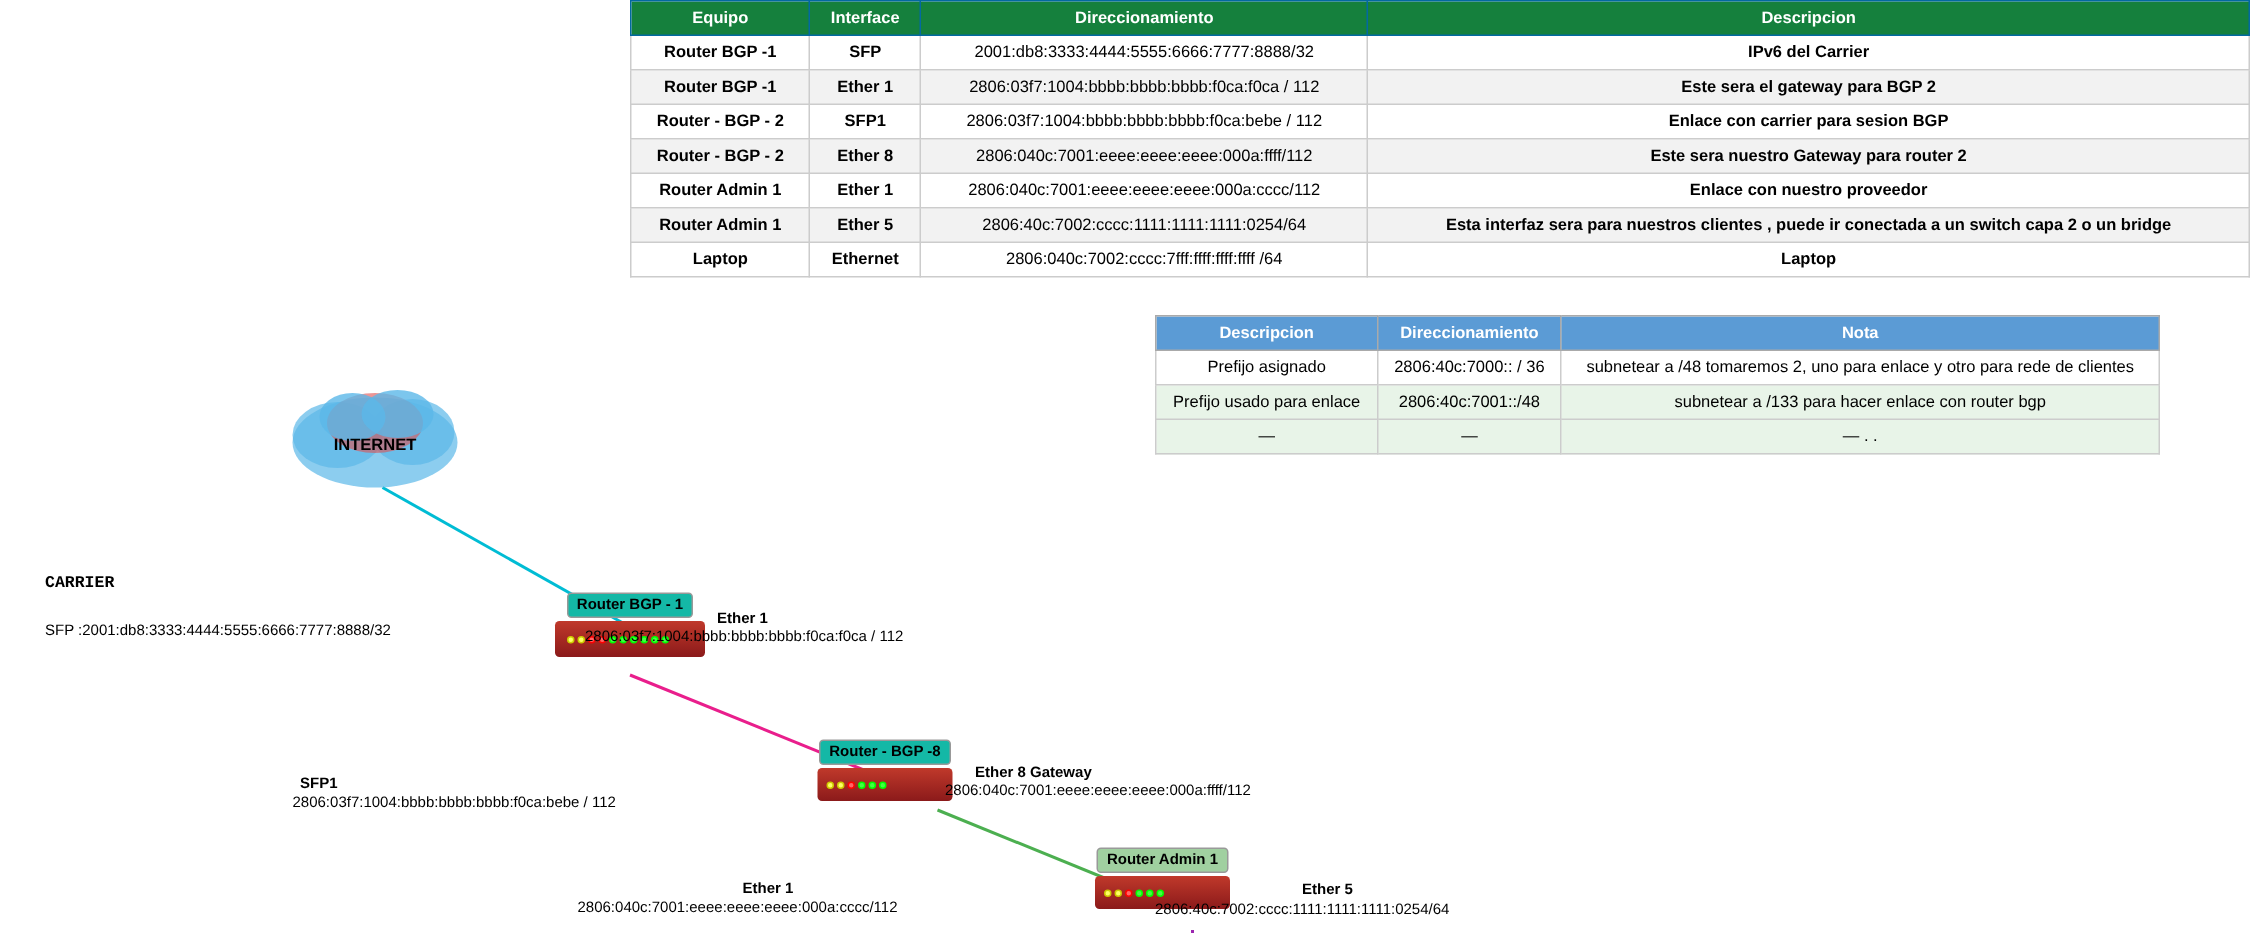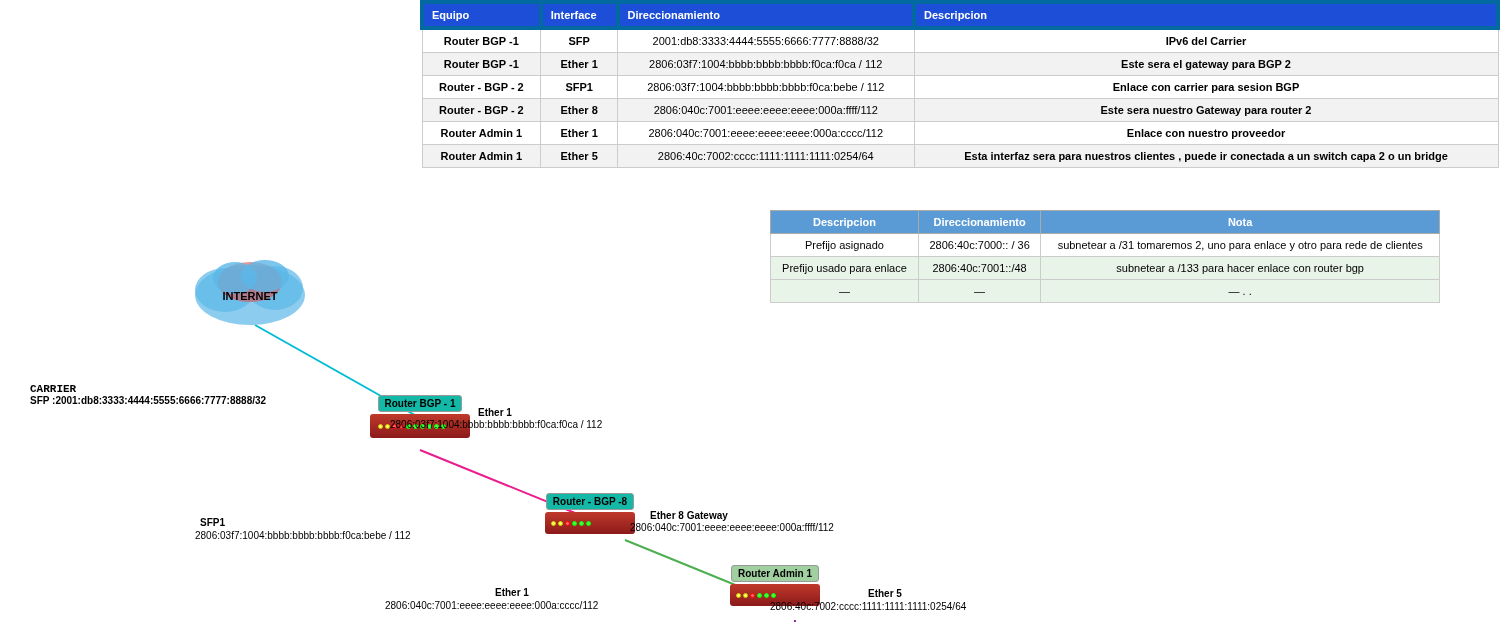--- a/index.html
+++ b/index.html
@@ -21,27 +21,27 @@
       right: 0;
       width: 1080px;
     }
 
     .main-table {
       width: 100%;
       border-collapse: collapse;
       border: 1px solid #aaa;
     }
     .main-table th {
-      background: #1d4ed8;
+      background: #15803d;
       color: #fff;
       padding: 5px 8px;
-      text-align: left;
+      text-align: center;
       font-weight: bold;
       font-size: 11px;
-      border: 4px solid #0369a1;
+      border: 1px solid #0369a1;
     }
     .main-table td {
       padding: 5px 8px;
       text-align: center;
       border: 1px solid #ccc;
       background: #fff;
       font-size: 11px;
     }
     .main-table tr:nth-child(even) td { background: #f2f2f2; }
 
@@ -160,38 +160,44 @@
           <td style="font-weight: bold;">Ether 1</td>
           <td>2806:040c:7001:eeee:eeee:eeee:000a:cccc/112</td>
           <td style="font-weight: bold;">Enlace con nuestro proveedor</td>
         </tr>
         <tr>
           <td style="font-weight: bold;">Router Admin 1</td>
           <td style="font-weight: bold;">Ether 5</td>
           <td>2806:40c:7002:cccc:1111:1111:1111:0254/64</td>
           <td style="font-weight: bold;">Esta interfaz sera para nuestros clientes , puede ir conectada a un switch capa 2 o un bridge</td>
         </tr>
+        <tr>
+          <td style="font-weight: bold;">Laptop</td>
+          <td style="font-weight: bold;">Ethernet</td>
+          <td>2806:040c:7002:cccc:7fff:ffff:ffff:ffff /64</td>
+          <td style="font-weight: bold;">Laptop</td>
+        </tr>
       </tbody>
   </table>
 </div>
 
 <div class="second-table-wrapper">
   <table class="second-table">
     <thead>
       <tr>
         <th>Descripcion</th>
         <th>Direccionamiento</th>
         <th>Nota</th>
       </tr>
     </thead>
     <tbody id="second-tbody">
     <tr>
           <td>Prefijo asignado</td>
           <td>2806:40c:7000:: / 36</td>
-          <td>subnetear a /31  tomaremos 2, uno para enlace y otro para rede de clientes</td>
+          <td>subnetear a /48  tomaremos 2, uno para enlace y otro para rede de clientes</td>
         </tr>
         <tr>
           <td>Prefijo usado para enlace</td>
           <td>2806:40c:7001::/48</td>
           <td>subnetear a /133 para hacer enlace con router bgp</td>
         </tr>
         <tr>
           <td>—</td>
           <td>—</td>
           <td>— . .</td>
@@ -222,21 +228,21 @@
       <ellipse cx="90" cy="48" rx="28" ry="22" fill="#5bb8e8" opacity="0.7"></ellipse>
       <ellipse cx="65" cy="42" rx="32" ry="20" fill="#e05050" opacity="0.6"></ellipse>
       <ellipse cx="50" cy="38" rx="22" ry="16" fill="#5bb8e8" opacity="0.8"></ellipse>
       <ellipse cx="80" cy="36" rx="24" ry="16" fill="#5bb8e8" opacity="0.8"></ellipse>
       <text x="65" y="60" text-anchor="middle" font-size="11" font-weight="bold" fill="#000">INTERNET</text>
     </svg>
   </div>
 
   <div style="position:absolute; top:243px; left:30px;">
     <div style="font-weight:bold; font-size:11px;font-family:Liberation Mono, monospace;">CARRIER</div>
-    <div style="font-size:10px; font-weight:bold; white-space:nowrap;">SFP :2001:db8:3333:4444:5555:6666:7777:8888/32</div>
+    <div style="font-size:10px; font-weight:normal; white-space:nowrap;margin-top:20px;">SFP :2001:db8:3333:4444:5555:6666:7777:8888/32</div>
   </div>
 
   <div style="position:absolute; top:255px; left:370px; display:flex; flex-direction:column; align-items:center;">
     <div class="router-label">Router BGP - 1</div>
 
     <div style="display:flex; align-items:center; background:linear-gradient(to bottom,#c0392b,#8b1a1a); border-radius:3px; width:100px; height:24px; padding:0 4px;">
       <div style="display:flex; gap:2px; margin-left:4px;">
         <div style="width:5px;height:5px;border-radius:50%;background:#ff6;border:1px solid #cc0;"></div>
         <div style="width:5px;height:5px;border-radius:50%;background:#ff6;border:1px solid #cc0;"></div>
         <div style="width:5px;height:5px;border-radius:50%;background:#f66;border:1px solid #f00;"></div>

